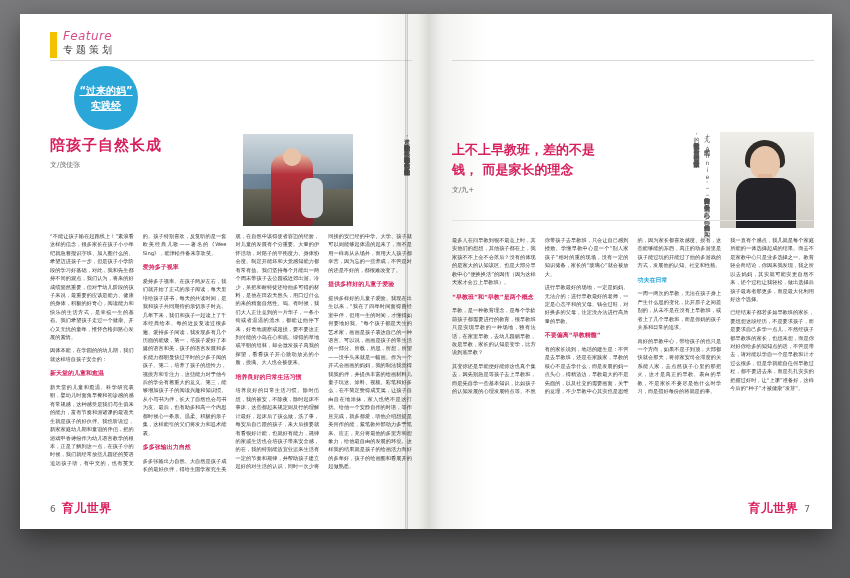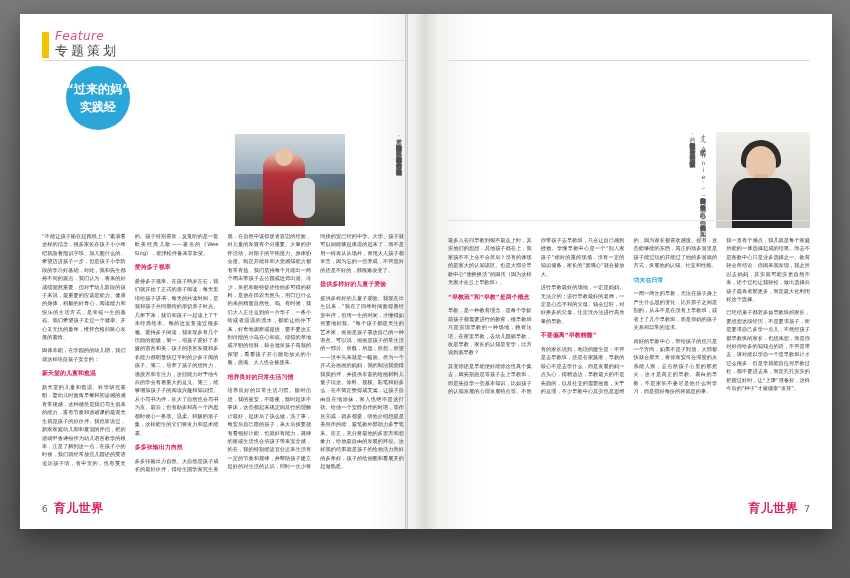--- a/index.html
+++ b/index.html
@@ -16,42 +16,43 @@
   
   .spread{
     position:absolute;left:20px;top:14px;width:812px;height:515px;
     background:#fff;
     box-shadow:0 10px 26px rgba(0,0,0,.45);
     display:flex;
   }
   .page{position:relative;width:406px;height:515px;overflow:hidden;background:#fff;}
   .page.left{
     background:linear-gradient(90deg,#ffffff 0%,#ffffff 86%,#f0f0ee 97%,#d8d8d4 100%);
+    margin-left:8px;
   }
   .page.right{
     background:linear-gradient(270deg,#ffffff 0%,#ffffff 86%,#f2f2f0 97%,#dcdcd8 100%);
   }
   .gutter{
     position:absolute;left:405px;top:14px;width:3px;height:515px;
     background:linear-gradient(90deg,rgba(0,0,0,.22),rgba(0,0,0,.06),rgba(0,0,0,.22));
     z-index:6;pointer-events:none;
   }
   
   .feat-wrap{position:absolute;left:22px;top:16px;display:flex;align-items:flex-start;gap:6px;}
   .feat-bar{width:7px;height:26px;background:#f2c200;margin-top:2px;}
   .feat-txt{line-height:1.05;}
   .feat-en{font-size:12px;color:#d94f8a;font-style:italic;letter-spacing:.4px;}
-  .feat-cn{font-size:13px;color:#444;letter-spacing:3px;margin-top:2px;font-family:Liberation Mono, monospace;}
+  .feat-cn{font-size:10px;color:#444;letter-spacing:3px;margin-top:2px;}
   .rule{position:absolute;height:1px;background:#d9d9d9;}
   .rule.l1{left:22px;top:46px;width:362px;}
   .circle{
     position:absolute;border-radius:50%;display:flex;align-items:center;
     justify-content:center;text-align:center;color:#fff;font-weight:bold;
   }
-  .circle.left{left:46px;top:52px;width:64px;height:64px;background:#2aa7d8;font-size:12px;line-height:1.5;}
+  .circle.left{left:46px;top:52px;width:64px;height:64px;background:#2aa7d8;font-size:10px;line-height:1.5;text-decoration:underline;}
   .circle.right{left:37px;top:44px;width:66px;height:66px;background:#e8731c;font-size:8px;line-height:1.4;}
   
   .hl-left{position:absolute;left:22px;top:122px;width:180px;}
   .hl-left .title{font-size:15px;color:#d81f5e;font-weight:bold;letter-spacing:1px;}
   .hl-left .byline{font-size:7px;color:#666;margin-top:5px;}
   
   .photo-left{
     position:absolute;left:215px;top:120px;width:110px;height:92px;
     background:linear-gradient(160deg,#8fa3b3 0%,#6f8597 40%,#3f4e59 100%);
     overflow:hidden;
@@ -109,20 +110,24 @@
         <div class="feat-bar"></div>
         <div class="feat-txt">
           <div class="feat-en">Feature</div>
           <div class="feat-cn">专题策划</div>
         </div>
       </div>
       <div class="rule l1"></div>
       <div class="circle left">“过来的妈”
 实践经</div>
 
+      <div class="hl-left">
+        <div class="title">陪孩子自然长成</div>
+        <div class="byline">文/茂使张</div>
+      </div>
 
       <div class="photo-left">
         <div class="sky"></div>
           <div class="ground"></div>
         <div class="person"></div>
           <div class="head"></div>
           <div class="kid"></div>
       </div>
       <div class="cap-left">走过来，您孩子陪伴在我身边看见小时小时的样子，那么多小时候，在那小小的心里已经有了对世界的认识观与认知。一些给他看世界的方式，也将陪伴着孩子在成长的路上慢慢体会。</div>
 
@@ -143,20 +148,25 @@
 
       <div class="foot-left">
         <span class="pgnum">6</span>
         <span class="logo">育儿世界</span>
       </div>
     </div>
 
     <div class="page right">
       <div class="rule r1"></div>
 
+      <div class="hl-right">
+        <div class="title">上不上早教班，差的不是钱，
+而是家长的理念</div>
+        <div class="byline">文/九+</div>
+      </div>
 
       <div class="photo-right">
         <div class="p-hair"></div>
           <div class="p-head"></div>
         <div class="p-neck"></div>
           <div class="p-body"></div>
       </div>
       <div class="cap-right">九+，国式名Annie，“旅自美好教育知念作伴学娃”之负子早教研究会为“九心心灯”有知心，她会先代美好的，实人如的，美元型家最美教该研教学者，所有新东方基研究，把的合法学习与研究，将更多学专家习惯的有更合么度家的。</div>
       <div class="topline"></div>
 

